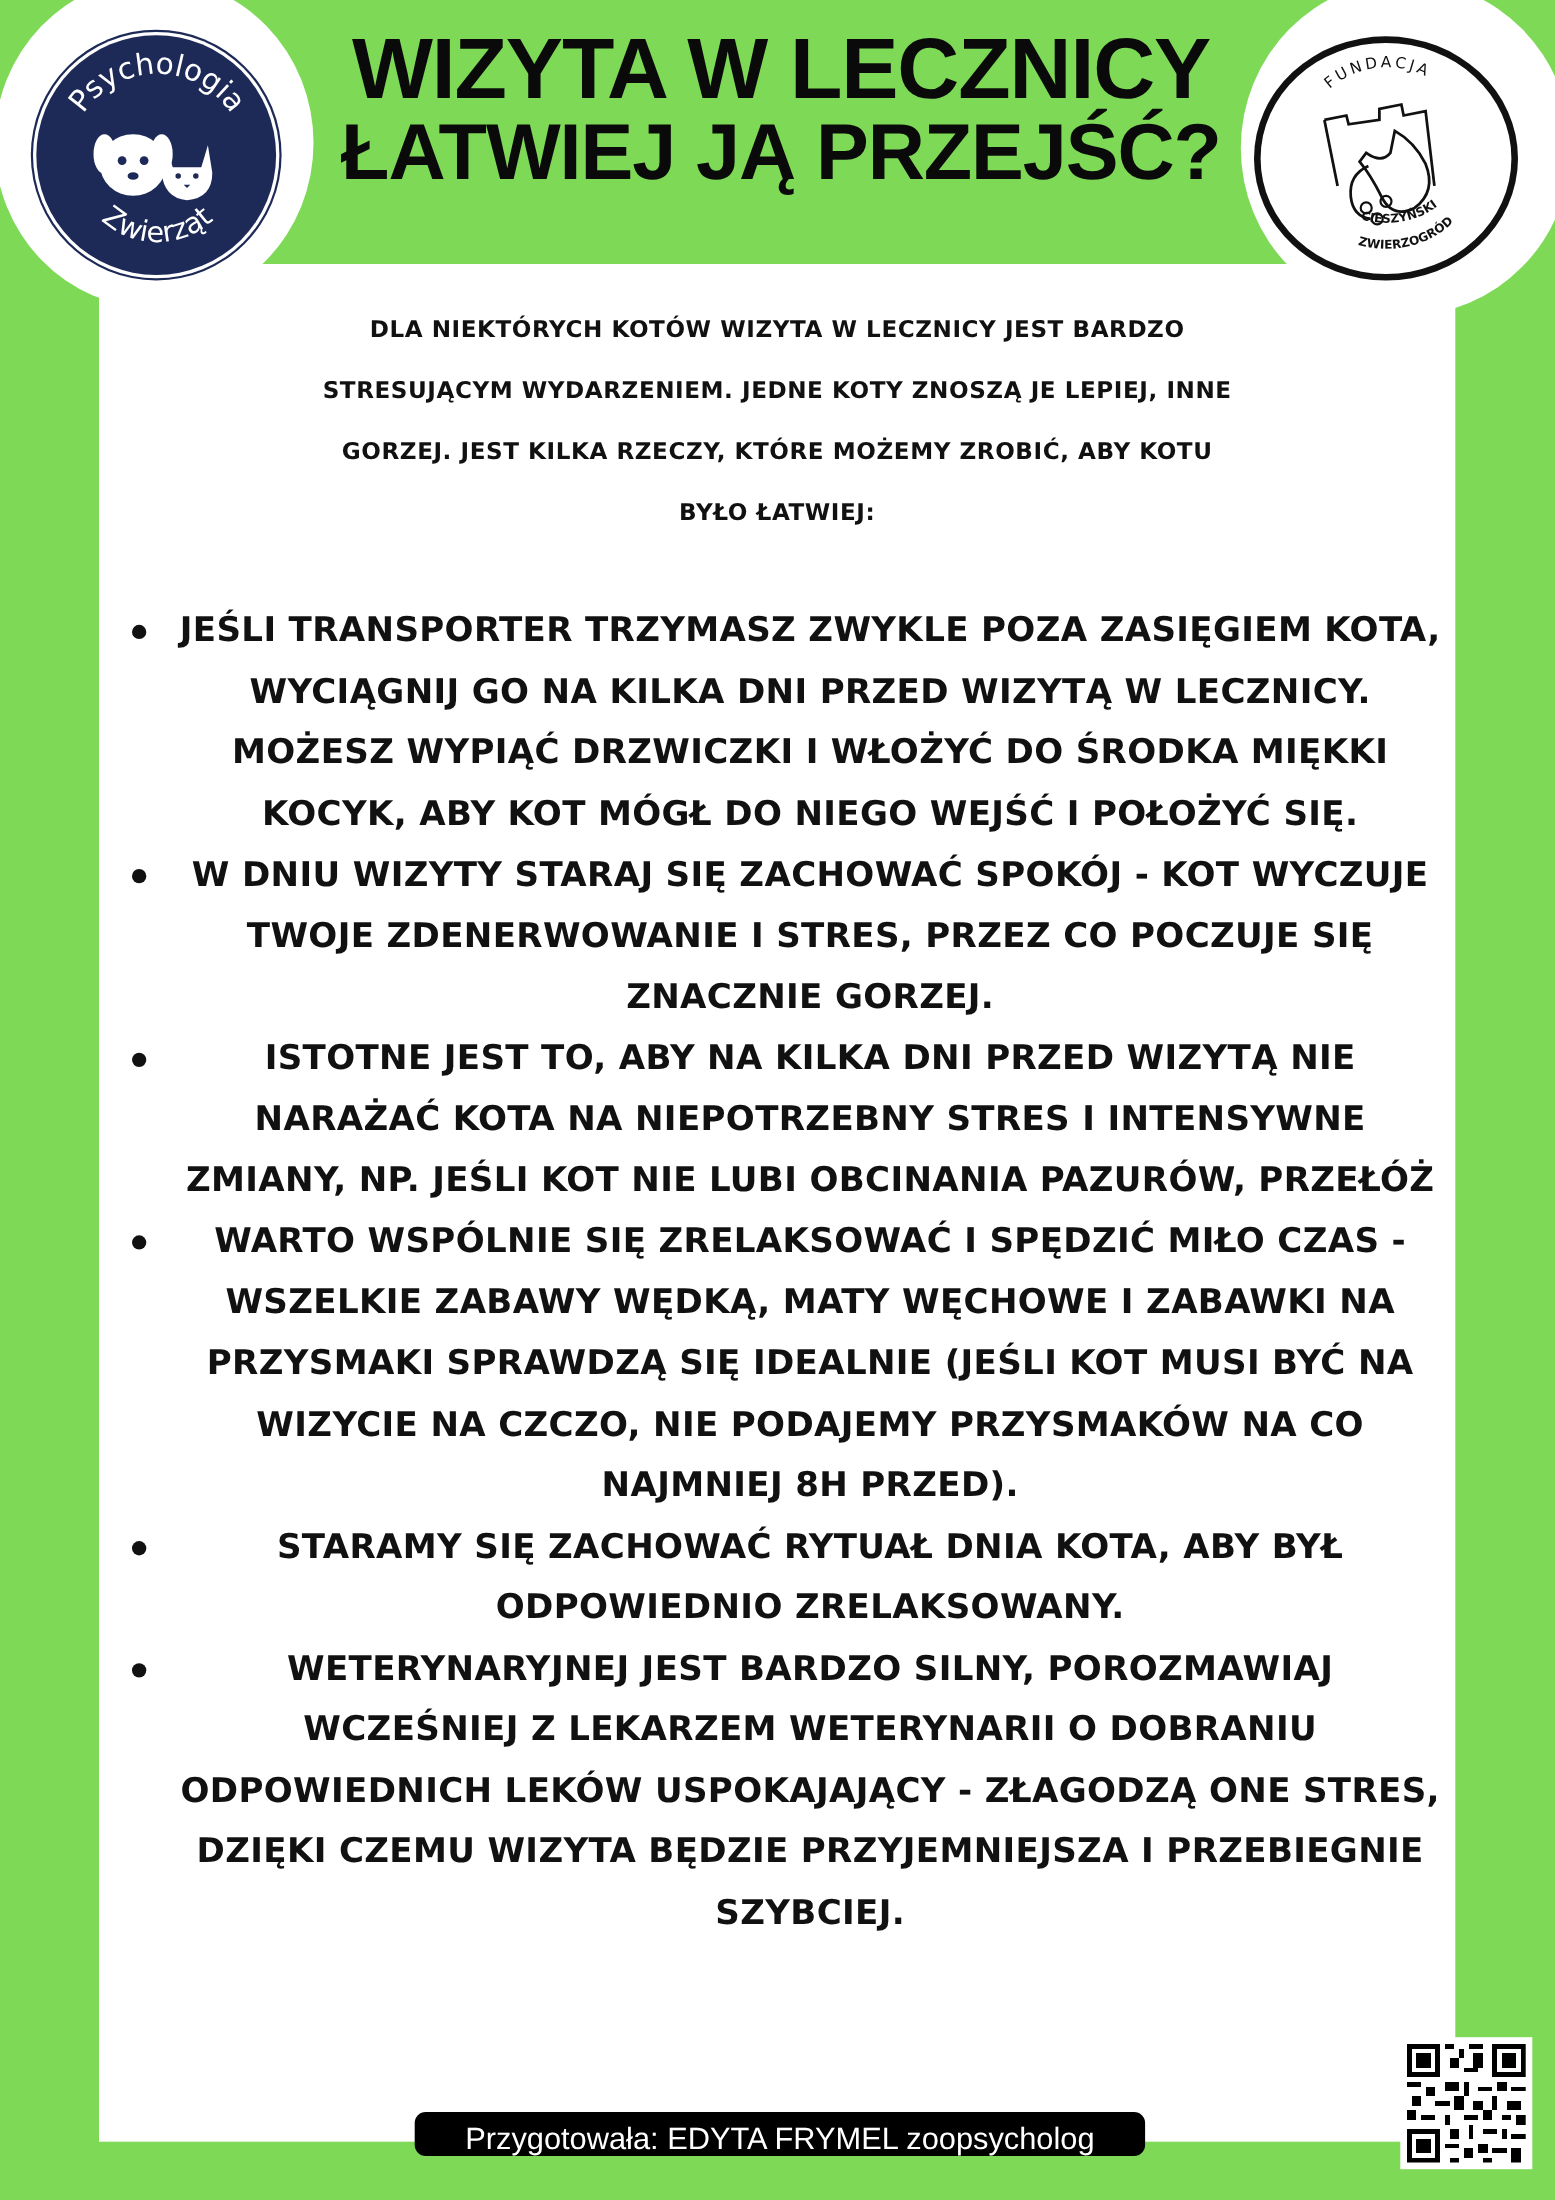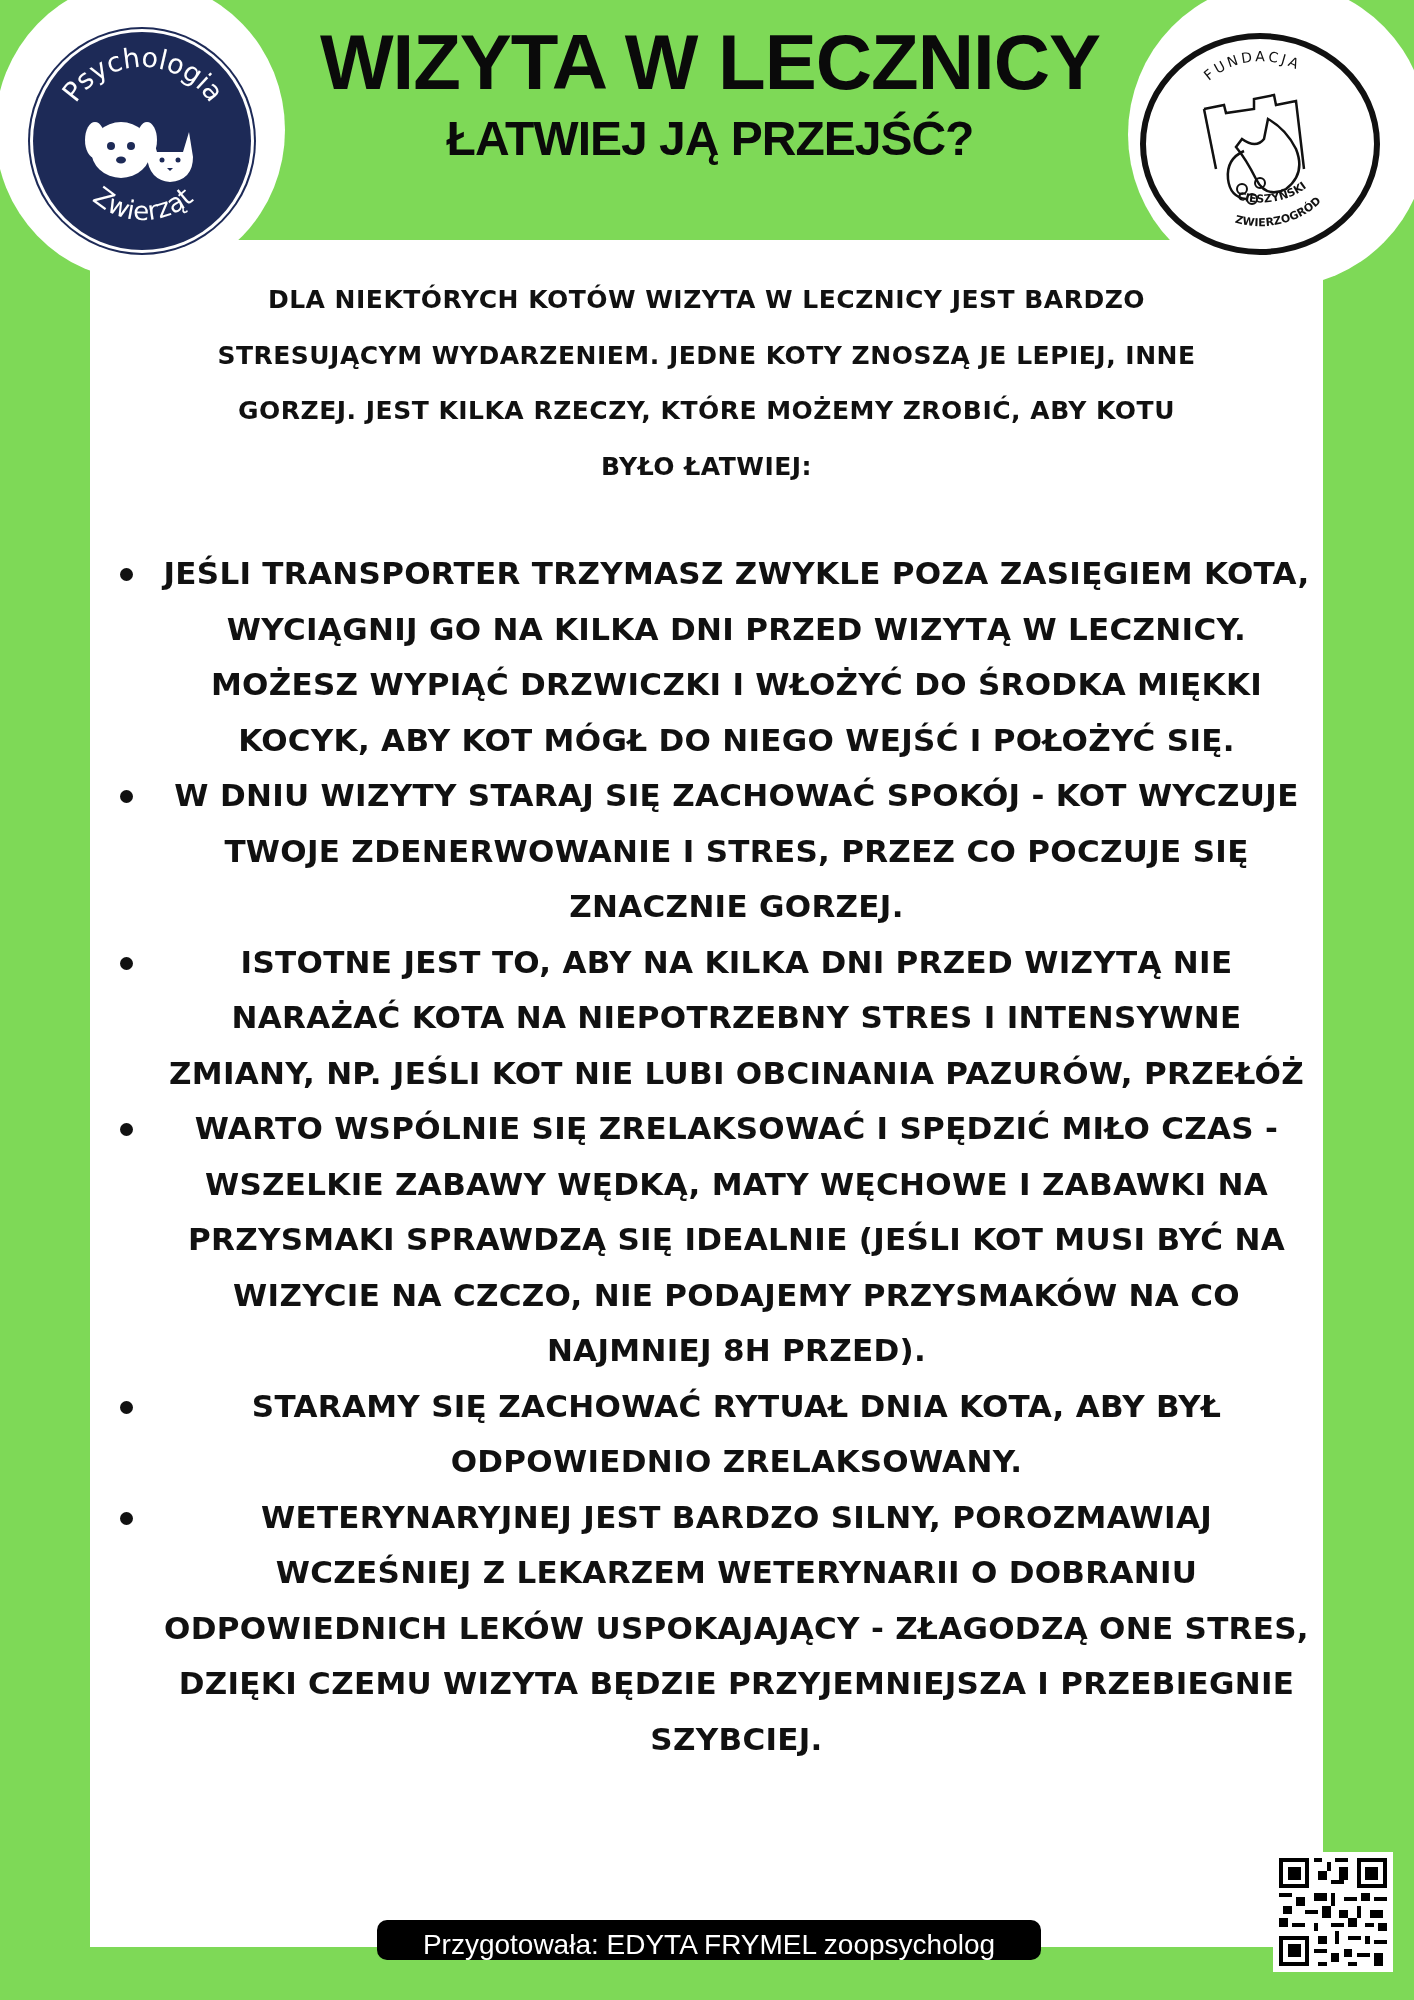--- a/index.html
+++ b/index.html
@@ -27,29 +27,29 @@
       position: absolute; left: 1140px; top: 33px; width: 240px; height: 222px;
       border-radius: 50%; border: 6px solid #111; box-sizing: border-box; background: #fff;
     }
 
     .header {
       position: absolute; left: 260px; top: 0; width: 900px; text-align: center;
       color: #0a0a0a; font-weight: bold; letter-spacing: -1px;
     }
     .header .t1 { font-size: 78px; line-height: 88px; margin-top: 18px; }
     .header .t2 { font-size: 60px; line-height: 64px; }
-    .header .t3 { font-size: 48px; line-height: 66px; }
+    .header .t3 { font-size: 72px; line-height: 66px; }
 
     .content {
       position: absolute; left: 90px; top: 272px; width: 1233px;
       color: #111; font-weight: bold; text-align: center;
       font-family: "DejaVu Sans", sans-serif;
     }
     .intro {
-      font-size: 25px; line-height: 55.5px; letter-spacing: 0.5px; margin: 0 auto;
+      font-size: 21px; line-height: 55.5px; letter-spacing: 0.5px; margin: 0 auto;
       width: 1230px;
     }
     .spacer { height: 52px; }
     ul.tips { list-style: none; margin: 0; padding: 0; }
     ul.tips li {
       position: relative; font-size: 31px; line-height: 55.5px; padding-left: 60px; padding-right: 0;
       letter-spacing: 0.3px;
     }
     ul.tips li .bullet {
       position: absolute; left: 30px; top: 22px; width: 13px; height: 13px; border-radius: 50%;

